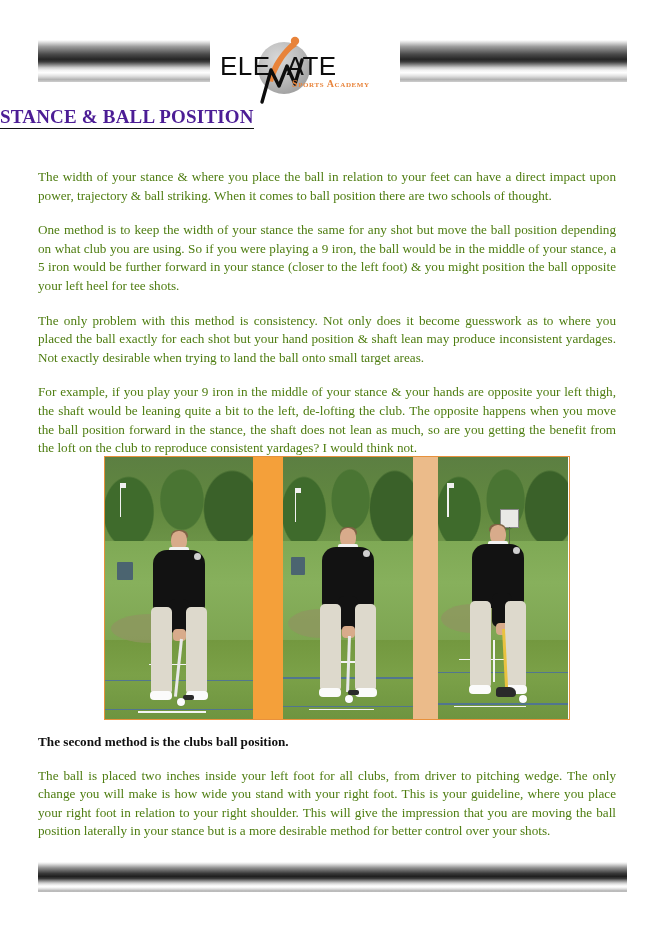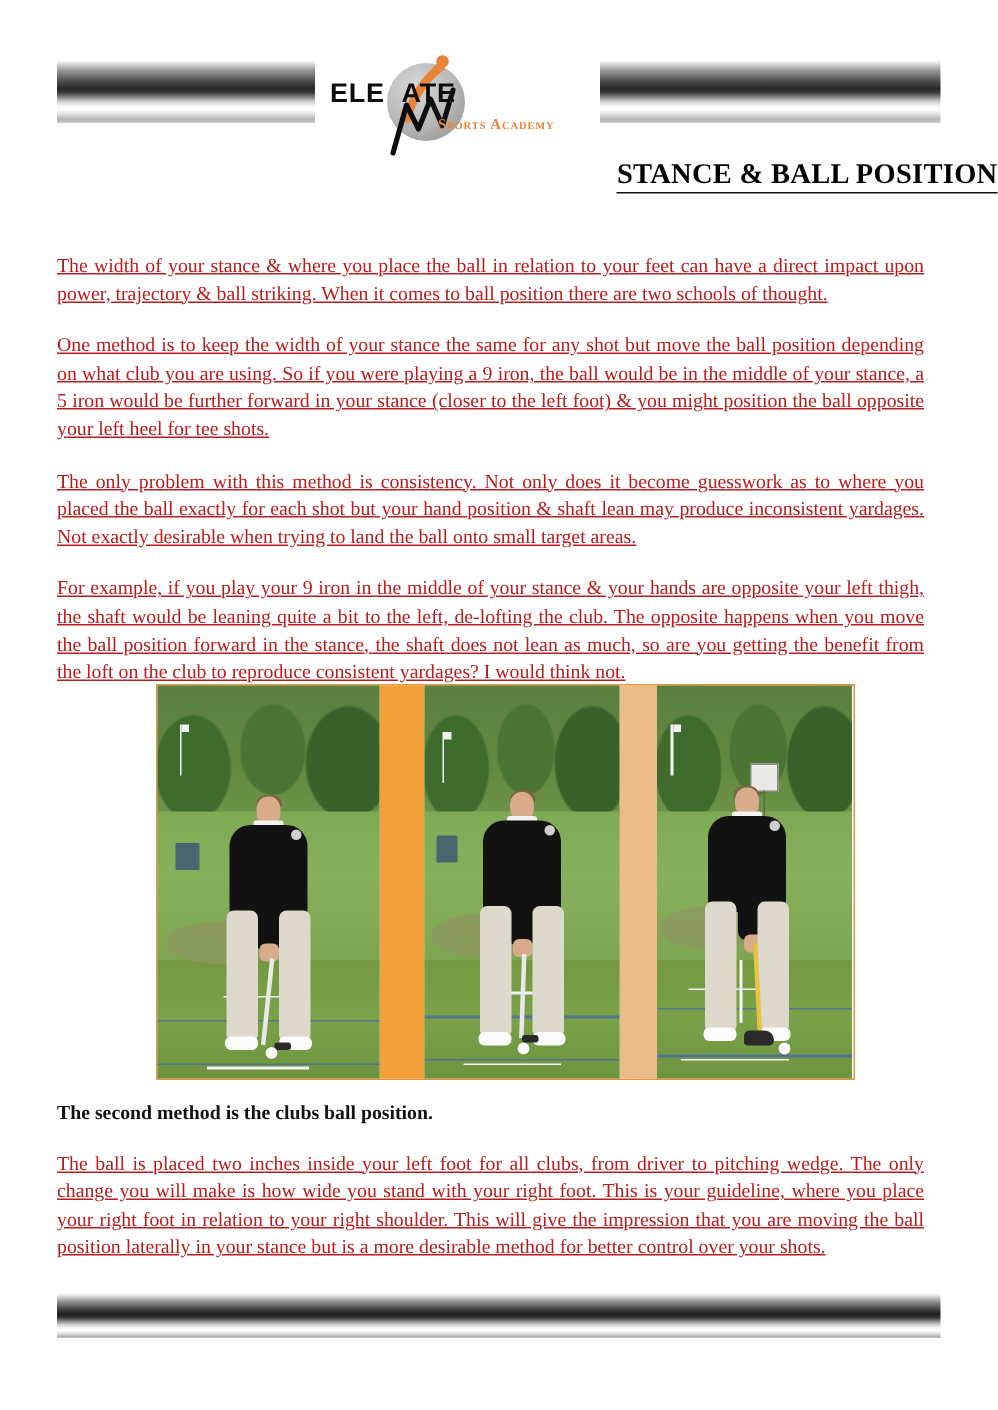--- a/index.html
+++ b/index.html
@@ -68,22 +68,22 @@
     width: 52px;
     height: 52px;
     border-radius: 50%;
     background: radial-gradient(circle at 38% 32%, #d8d8d8 0%, #bdbdbd 45%, #a3a3a3 75%, #979797 100%);
   }
   .logo-word {
     position: absolute;
     left: 8px;
     top: 17px;
     font-family: "Liberation Sans", sans-serif;
-    font-weight: bold;
-    font-size: 18px;
+    font-weight: normal;
+    font-size: 26px;
     letter-spacing: 0.5px;
     color: #0d0d0d;
     line-height: 1;
   }
   .logo-word .gap { color: transparent; }
   .logo-sub {
     position: absolute;
     left: 80px;
     top: 42px;
     font-family: "Liberation Serif", serif;
@@ -101,46 +101,45 @@
     width: 58px;
     height: 72px;
   }
 
   
   .doc-title {
     position: absolute;
     top: 106px;
     left: 0;
     width: 665px;
-    text-align: right;
+    text-align: left;
     font-family: "Liberation Serif", serif;
     font-weight: bold;
     font-size: 19px;
     letter-spacing: 0.2px;
-    color: #000000;
+    color: #4c1d95;
   }
   .doc-title span {
     border-bottom: 1.6px solid #111;
     padding-bottom: 1px;
   }
 
   
   .content {
     position: absolute;
     top: 168px;
     left: 38px;
     width: 590px;
   }
   p.body-text {
     margin: 0 12px 16px 0;
     font-size: 13.2px;
     line-height: 18.6px;
     text-align: justify;
-    color: #b91c1c;
-    text-decoration: underline;
+    color: #4d7c0f;
   }
   p.body-text.last { margin-bottom: 0; }
   .subhead {
     margin: 0 0 15px 0;
     font-size: 13.2px;
     line-height: 18.6px;
     font-weight: bold;
     color: #111;
   }
 

